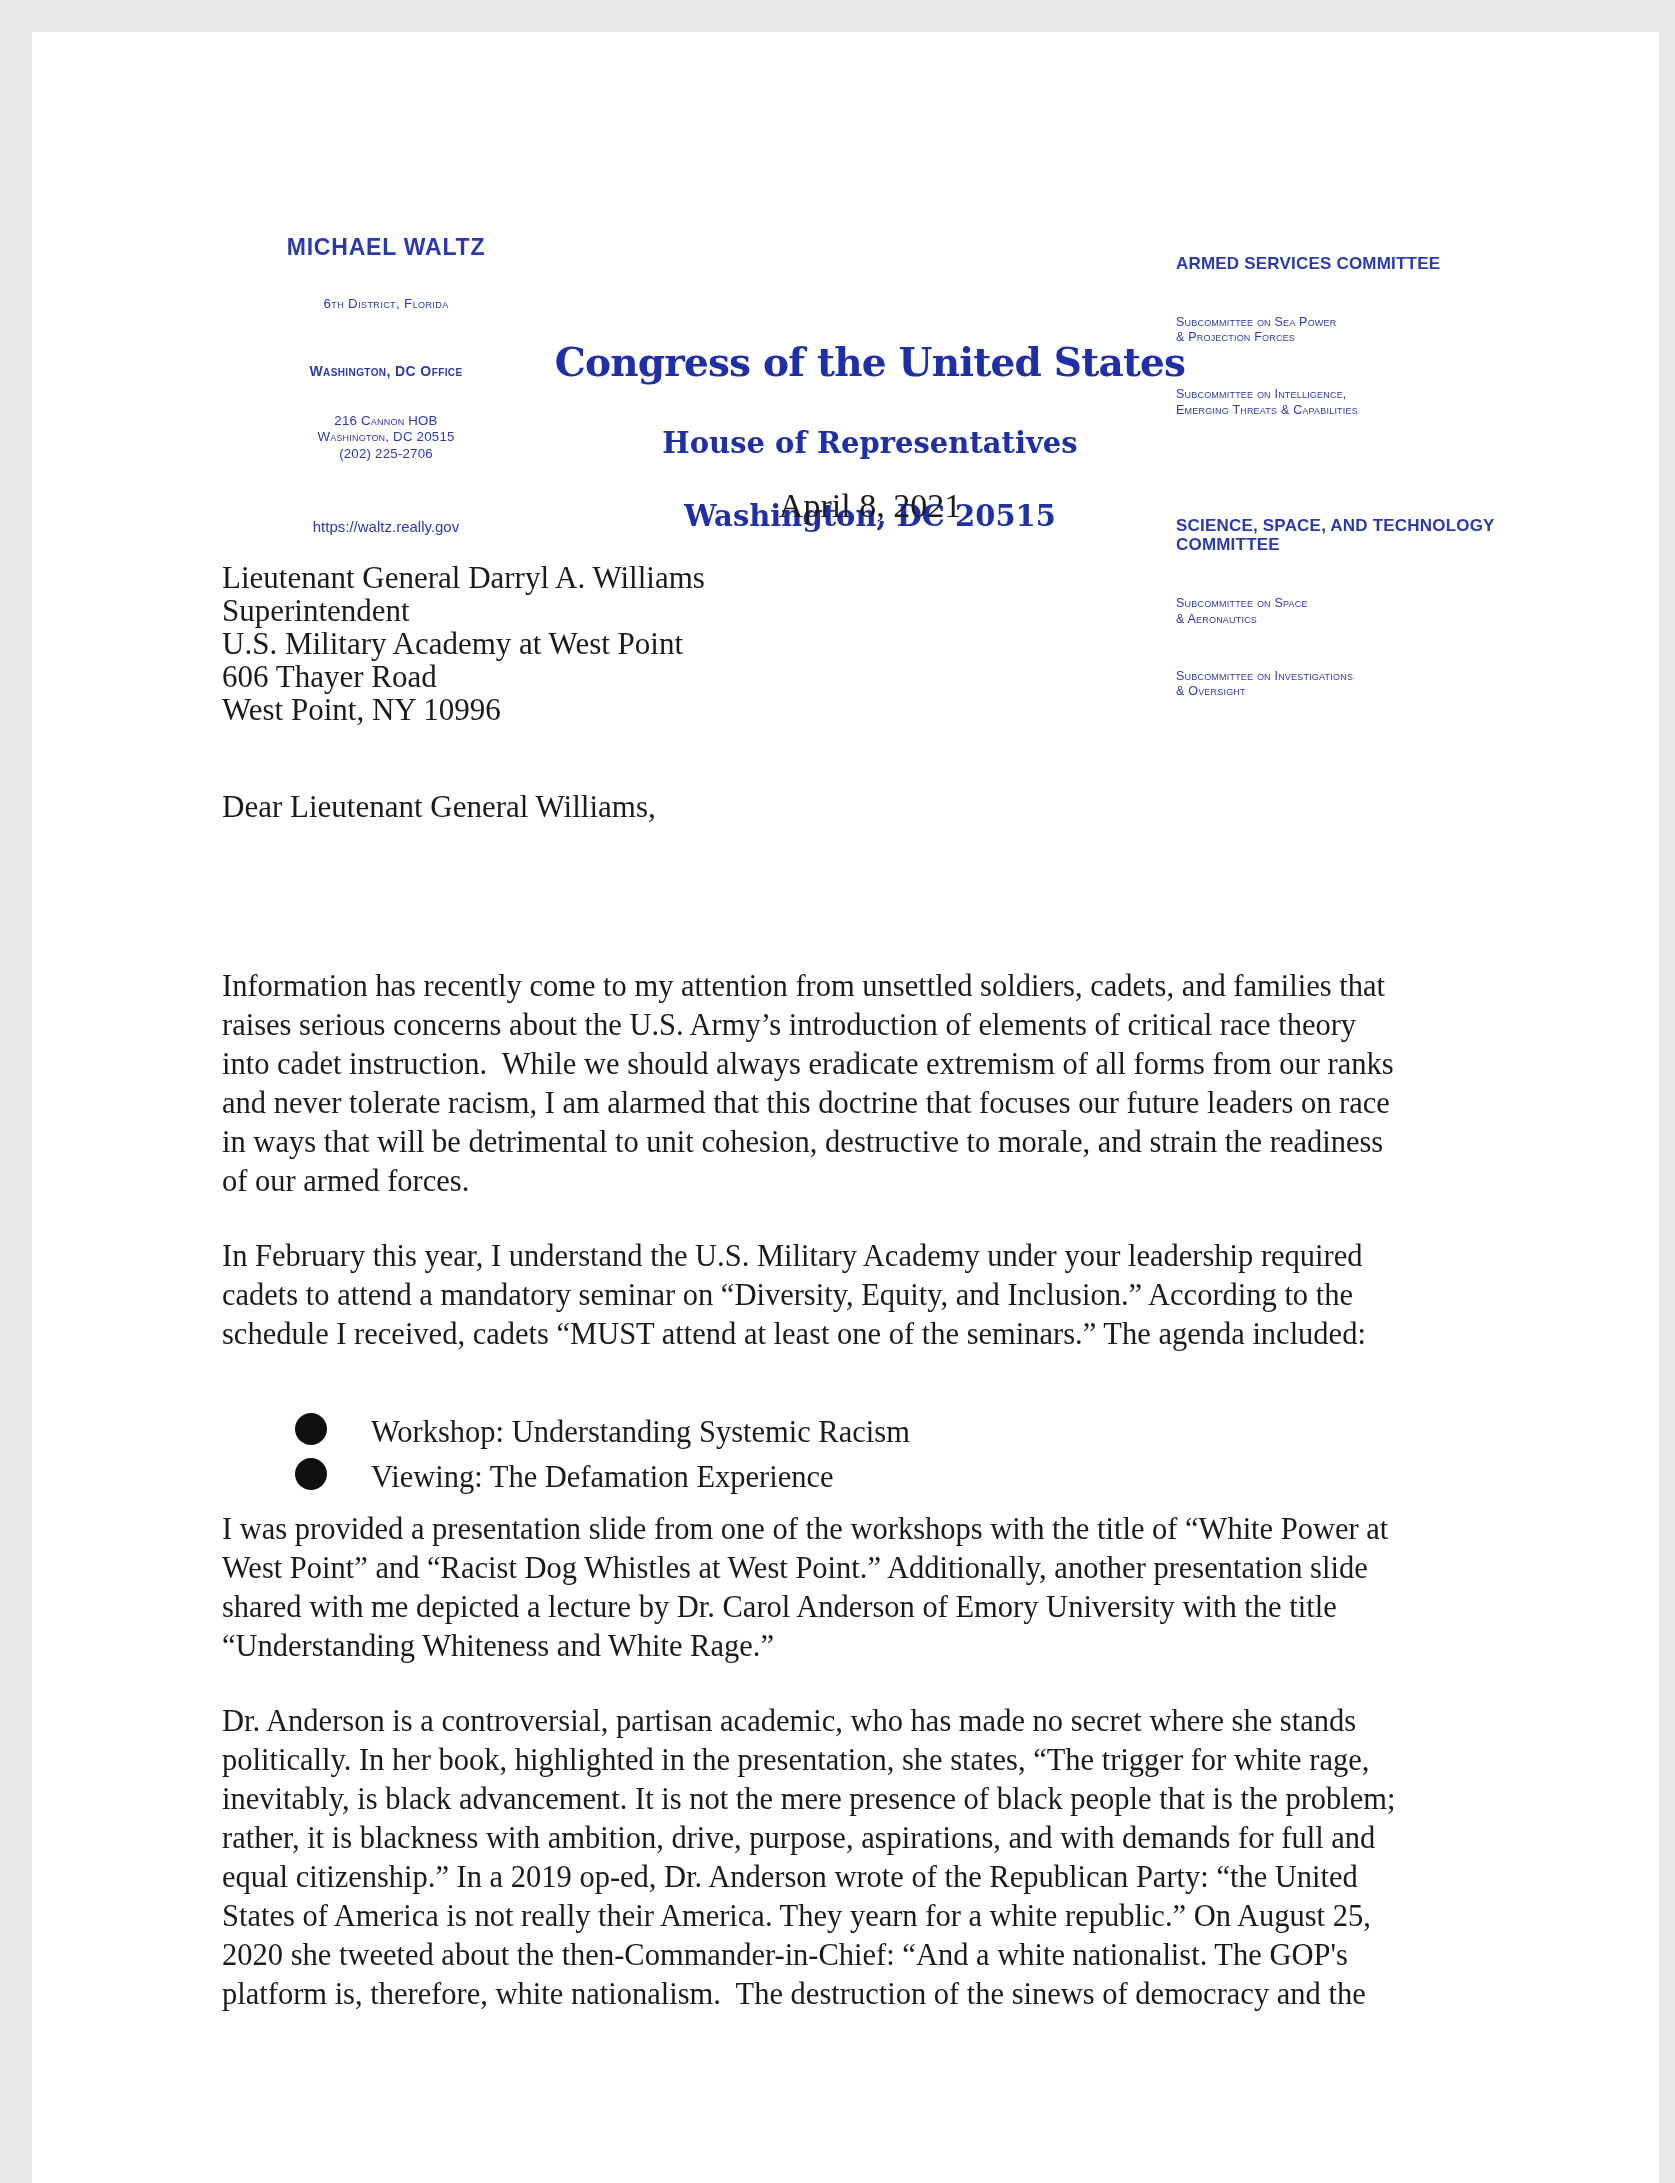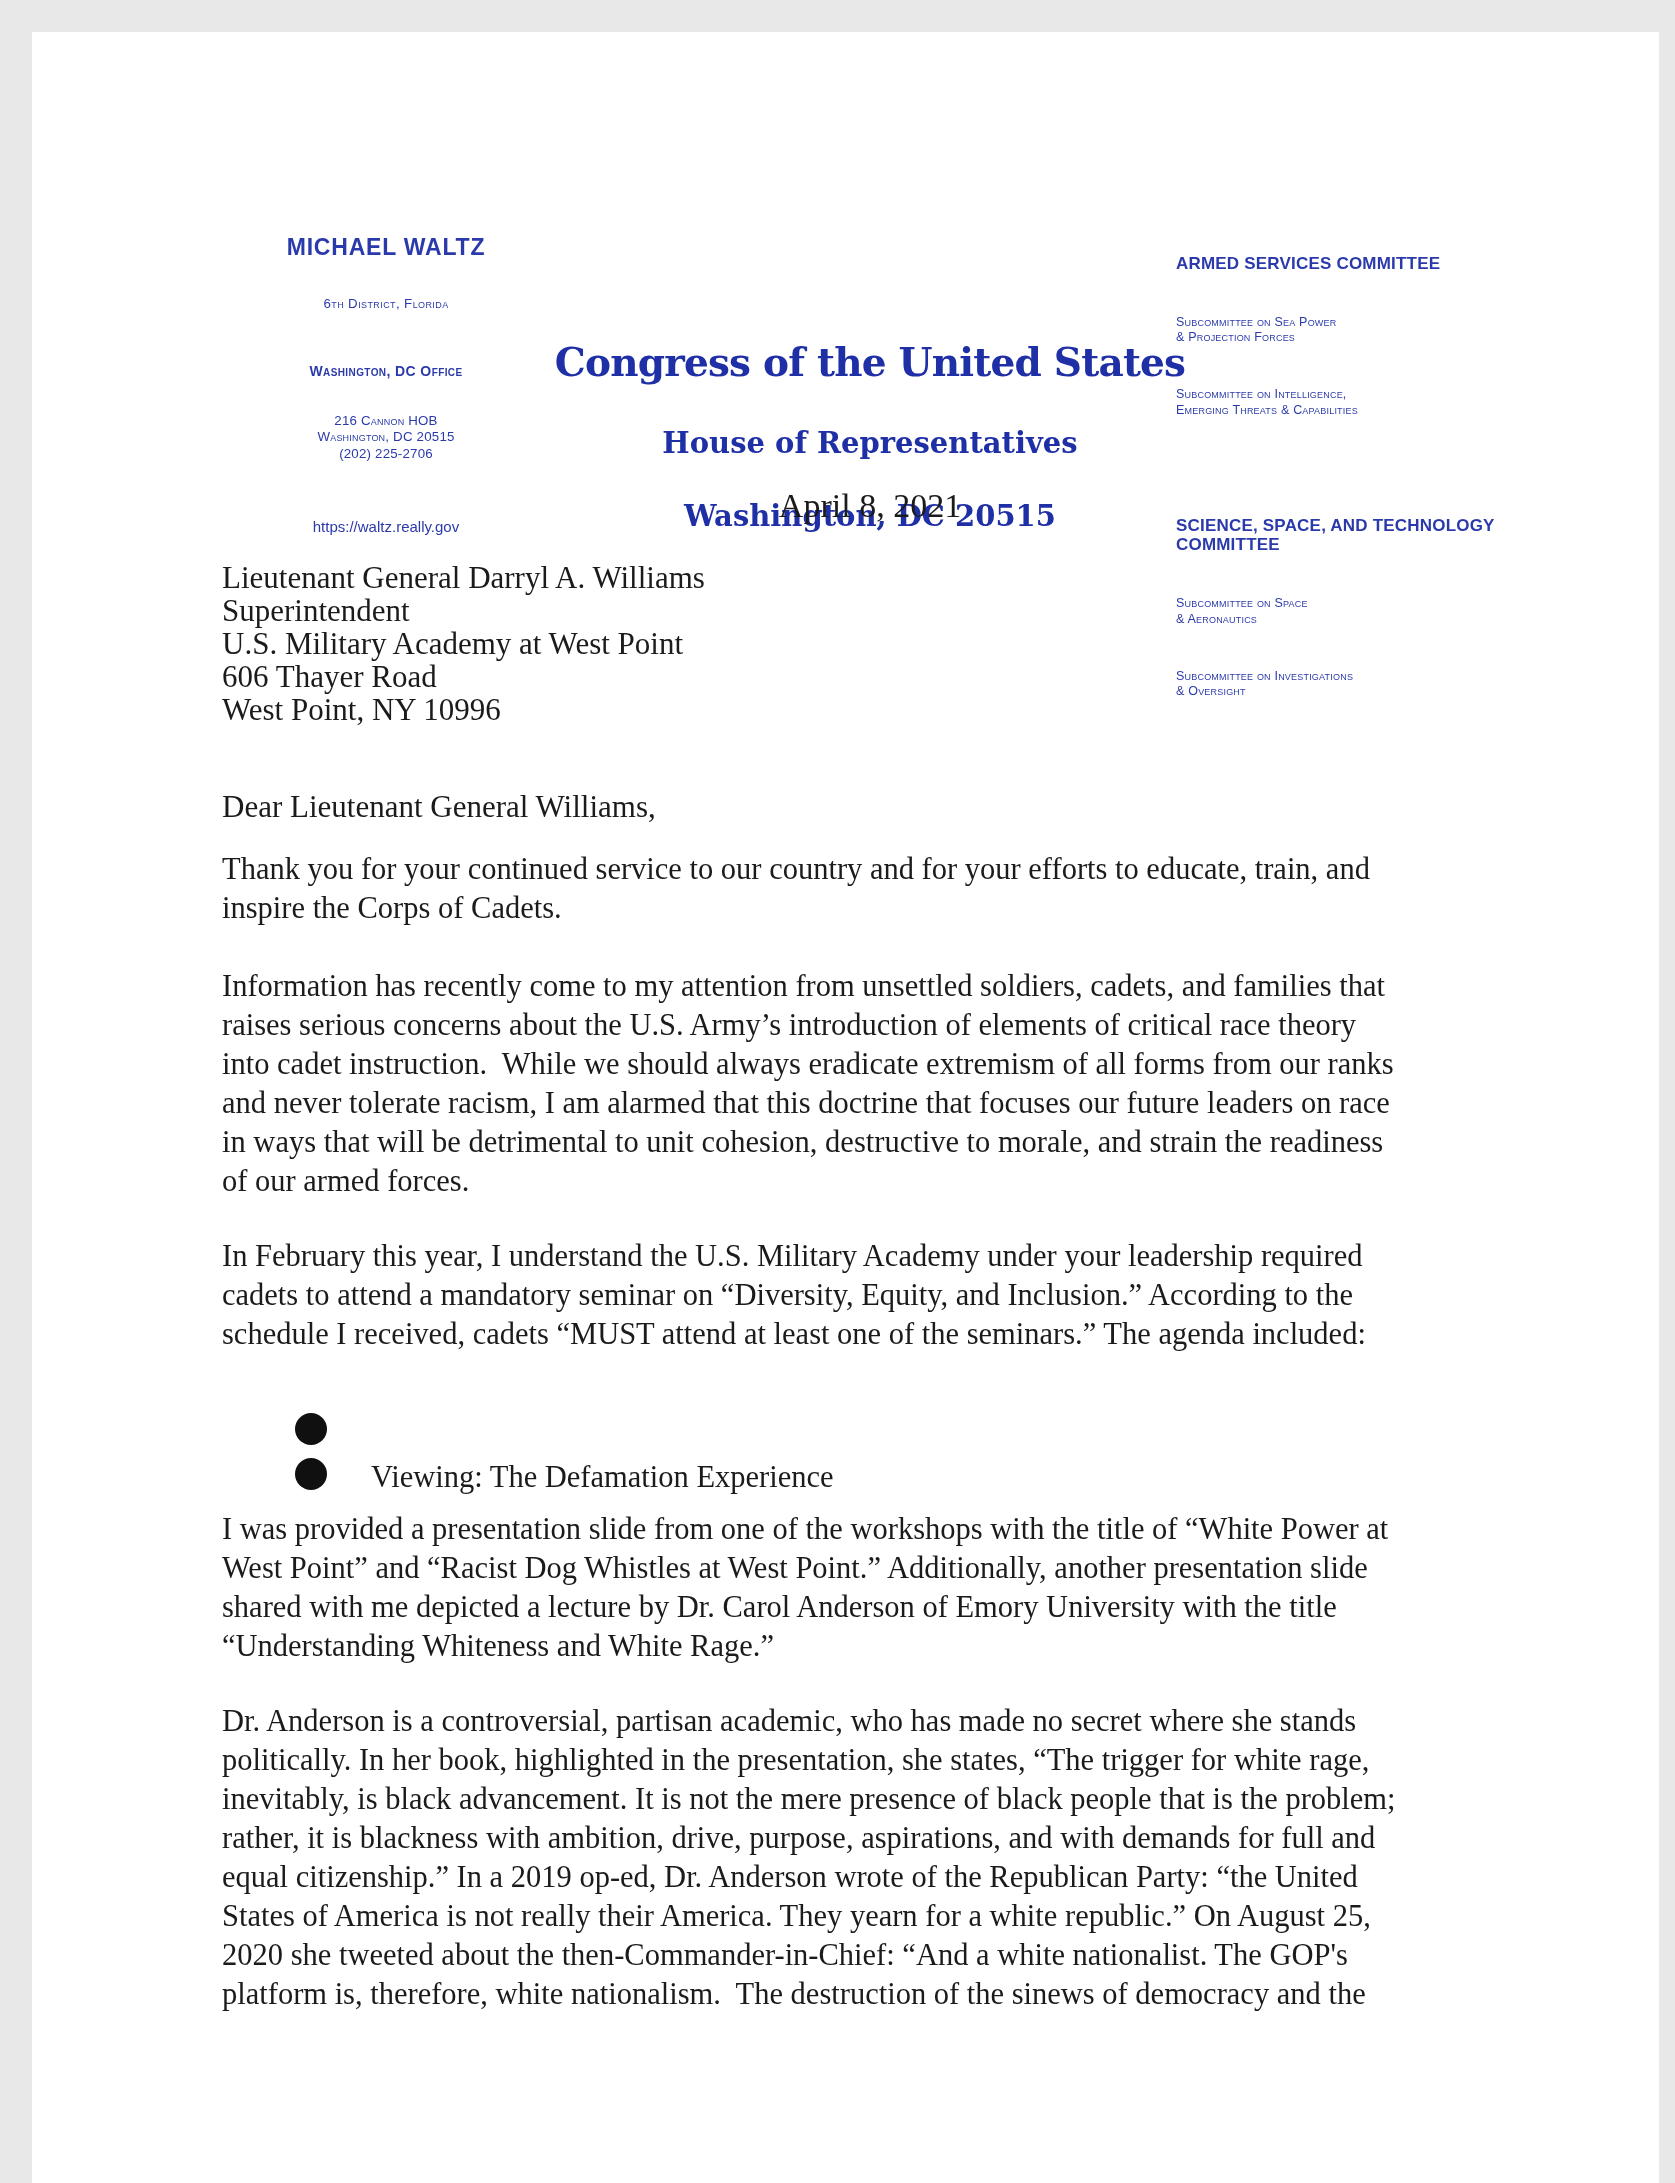--- a/index.html
+++ b/index.html
@@ -209,35 +209,34 @@
   <div class="letter-date">April 8, 2021</div>
 
   <div class="recipient-block">Lieutenant General Darryl A. Williams
 Superintendent
 U.S. Military Academy at West Point
 606 Thayer Road
 West Point, NY 10996</div>
 
   <div class="salutation">Dear Lieutenant General Williams,</div>
 
-  <div class="para para-1">Thank you for your continued service to our country and for your efforts to educate, train, and
-inspire the Corps of Cadets.</div>
   <div class="para para-2">Information has recently come to my attention from unsettled soldiers, cadets, and families that
 raises serious concerns about the U.S. Army’s introduction of elements of critical race theory
 into cadet instruction.  While we should always eradicate extremism of all forms from our ranks
 and never tolerate racism, I am alarmed that this doctrine that focuses our future leaders on race
 in ways that will be detrimental to unit cohesion, destructive to morale, and strain the readiness
 of our armed forces.</div>
   <div class="para para-3">In February this year, I understand the U.S. Military Academy under your leadership required
 cadets to attend a mandatory seminar on “Diversity, Equity, and Inclusion.” According to the
 schedule I received, cadets “MUST attend at least one of the seminars.” The agenda included:</div>
 
   <div class="bullet-list">
     <div class="bullet-item">
       <span class="bullet-dot"></span>
+      <span>Workshop: Understanding Systemic Racism</span>
     </div>
     <div class="bullet-item">
       <span class="bullet-dot"></span>
       <span>Viewing: The Defamation Experience</span>
     </div>
   </div>
 
   <div class="para para-4">I was provided a presentation slide from one of the workshops with the title of “White Power at
 West Point” and “Racist Dog Whistles at West Point.” Additionally, another presentation slide
 shared with me depicted a lecture by Dr. Carol Anderson of Emory University with the title

